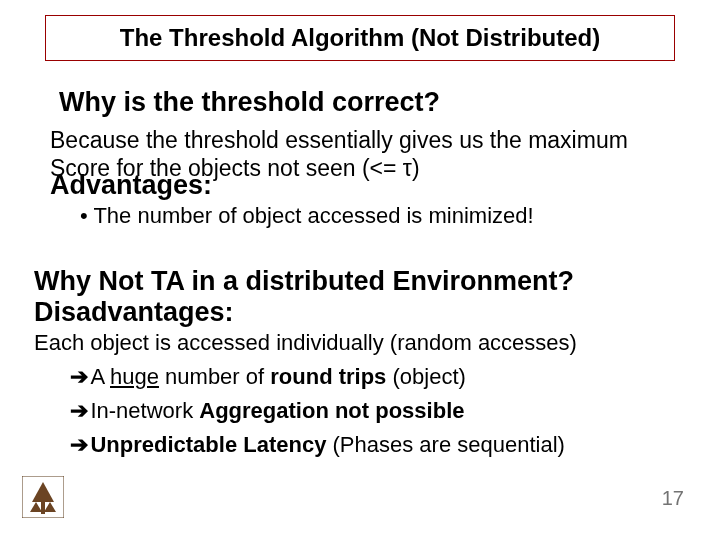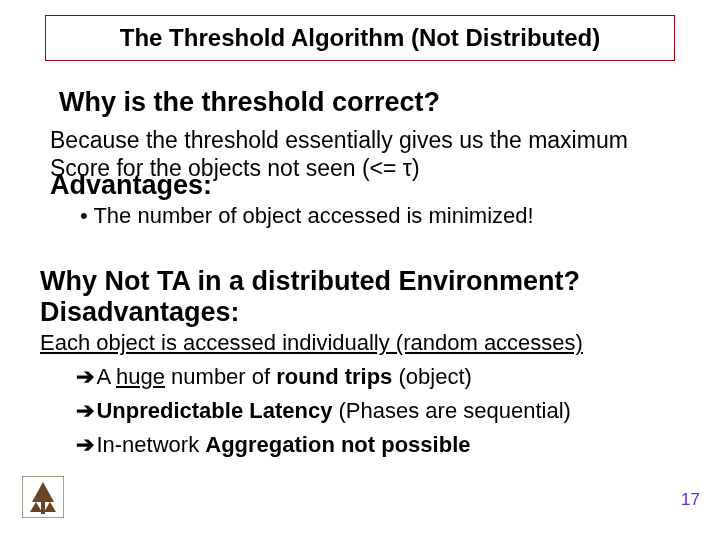--- a/index.html
+++ b/index.html
@@ -50,21 +50,20 @@
   }
   .h3 {
     font-size: 27px;
     font-weight: bold;
     margin: 0;
     line-height: 1.15;
   }
   .body2 {
     font-size: 22px;
     margin: 2px 0 7px 0;
-    text-decoration: underline;
   }
   .arrow-line {
     font-size: 22px;
     margin: 8px 0 0 36px;
   }
   .arrow {
     font-family: Arial, sans-serif;
     font-weight: bold;
     margin-right: 2px;
   }
@@ -72,24 +71,24 @@
   .bold { font-weight: bold; }
   .logo {
     position: absolute;
     left: 22px;
     bottom: 22px;
     width: 42px;
     height: 42px;
   }
   .page-num {
     position: absolute;
-    right: 20px;
+    right: 36px;
     bottom: 30px;
-    font-size: 17px;
-    color: #6d28d9;
+    font-size: 20px;
+    color: #737373;
   }
   .block { position: absolute; left: 50px; right: 45px; }
 </style>
 </head>
 <body>
 
 <div class="slide">
 
   <div class="title-box">
     <span>The Threshold Algorithm (Not Distributed)</span>
@@ -98,37 +97,37 @@
   <div class="block" style="top:78px;">
     <p class="h1">Why is the threshold correct?</p>
     <p class="body1">Because the threshold essentially gives us the maximum Score for the objects not seen (&lt;= τ)</p>
   </div>
 
   <div class="block" style="top:170px;">
     <p class="h2">Advantages:</p>
     <p class="bullet1">• The number of object accessed is minimized!</p>
   </div>
 
-  <div class="block" style="top:266px; left:40px;">
+  <div class="block" style="top:266px; left:34px;">
     <p class="h3">
       <span>Why Not TA in a distributed Environment?</span><br>
       <span>Disadvantages:</span>
     </p>
     <p class="body2">Each object is accessed individually (random accesses)</p>
 
     <p class="arrow-line">
       <span class="arrow">➔</span><span>A </span><span class="underline">huge</span><span> number of </span><span class="bold">round trips</span><span> (object)</span>
     </p>
 
     <p class="arrow-line">
-      <span class="arrow">➔</span><span class="bold">Unpredictable Latency</span><span> (Phases are sequential)</span>
+      <span class="arrow">➔</span><span>In-network </span><span class="bold">Aggregation not possible</span>
     </p>
 
     <p class="arrow-line">
-      <span class="arrow">➔</span><span>In-network </span><span class="bold">Aggregation not possible</span>
+      <span class="arrow">➔</span><span class="bold">Unpredictable Latency</span><span> (Phases are sequential)</span>
     </p>
   </div>
 
   <div class="logo">
     <svg viewBox="0 0 42 42" width="42" height="42">
       <rect x="0" y="0" width="42" height="42" fill="#fff" stroke="#5b3a1a" stroke-width="1"></rect>
       <path d="M21 6 L10 26 L32 26 Z" fill="#6b4423"></path>
       <path d="M14 26 L8 36 L20 36 Z" fill="#6b4423"></path>
       <path d="M28 26 L22 36 L34 36 Z" fill="#6b4423"></path>
       <rect x="19" y="26" width="4" height="12" fill="#6b4423"></rect>

